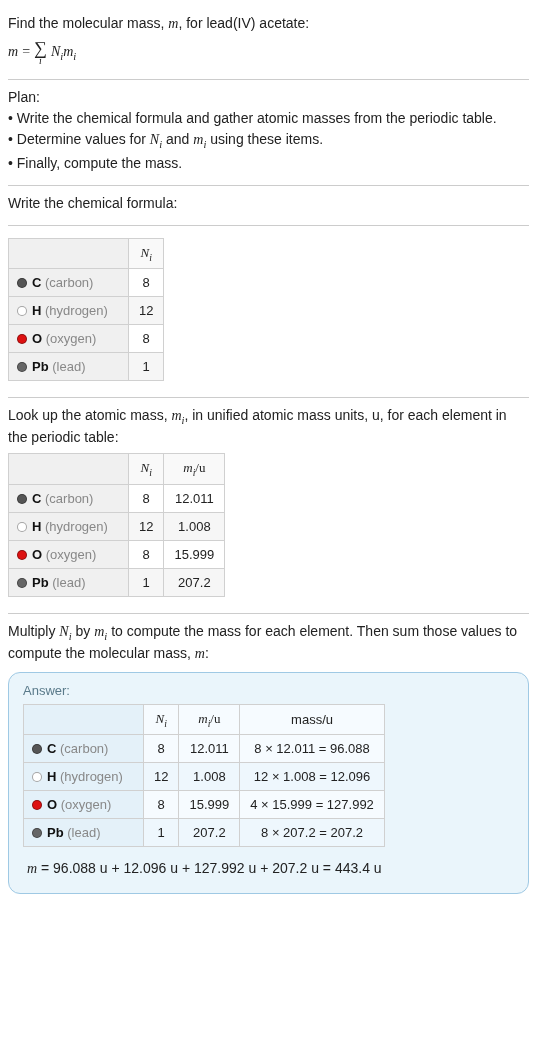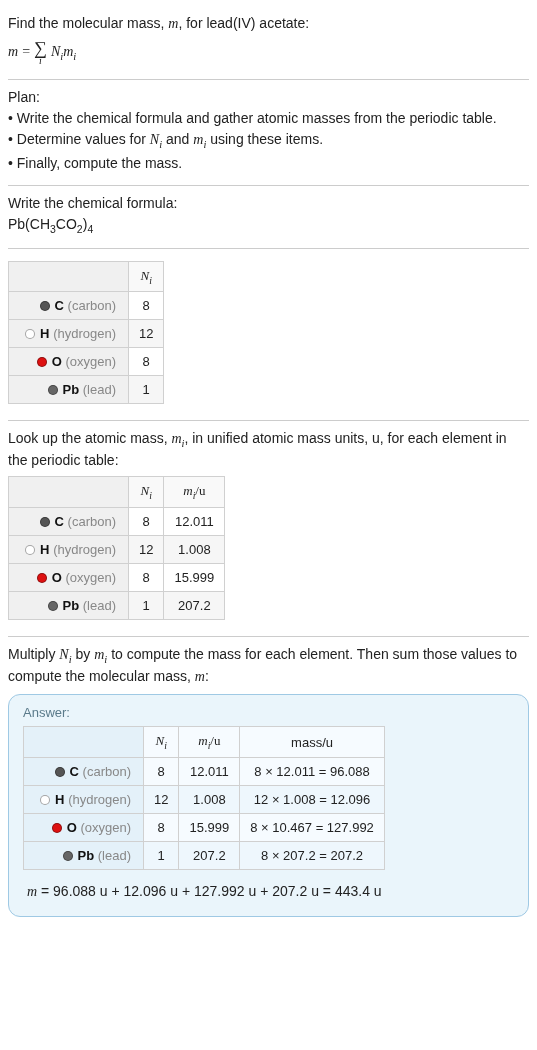--- a/index.html
+++ b/index.html
@@ -44,21 +44,21 @@
       margin: 6px 0;
       font-size: 13px;
     }
     th, td {
       border: 1px solid #d0d0d0;
       padding: 6px 10px;
       text-align: center;
       vertical-align: middle;
     }
     td.elem-cell {
-      text-align: right;
+      text-align: left;
       white-space: nowrap;
       padding-left: 8px;
       padding-right: 12px;
     }
     th {
       font-weight: normal;
       font-style: italic;
       font-family: "Times New Roman", serif;
       background: #f9f9f9;
     }
@@ -121,23 +121,20 @@
   <p class="para">• Write the chemical formula and gather atomic masses from the periodic table.</p>
   <p class="para">
     <span>• Determine values for </span><span class="ivar"><span>N</span><sub>i</sub></span><span> and </span><span class="ivar"><span>m</span><sub>i</sub></span><span> using these items.</span>
   </p>
   <p class="para">• Finally, compute the mass.</p>
 </div>
 <div class="divider"></div>
 
 <div class="section">
   <p class="para">Write the chemical formula:</p>
-  <p class="para chem nosub">
-    <span>Pb(CH</span><sub>3</sub><span>CO</span><sub>2</sub><span>)</span><sub>4</sub>
-  </p>
 </div>
 <div class="divider"></div>
 
 <div class="section">
   <table>
     <tbody>
         <tr>
       <th></th>
       <th><span>N</span><sub>i</sub></th>
     </tr>
@@ -222,21 +219,21 @@
       <tr>
         <td class="elem-cell"><span class="swatch" style="background:#fff"></span><span class="elem-sym">H</span> <span class="elem-name">(hydrogen)</span></td>
         <td>12</td>
         <td>1.008</td>
         <td>12 × 1.008 = 12.096</td>
       </tr>
       <tr>
         <td class="elem-cell"><span class="swatch" style="background:#d11"></span><span class="elem-sym">O</span> <span class="elem-name">(oxygen)</span></td>
         <td>8</td>
         <td>15.999</td>
-        <td>8 × 10.467 = 127.992</td>
+        <td>4 × 15.999 = 127.992</td>
       </tr>
       <tr>
         <td class="elem-cell"><span class="swatch" style="background:#666"></span><span class="elem-sym">Pb</span> <span class="elem-name">(lead)</span></td>
         <td>1</td>
         <td>207.2</td>
         <td>8 × 207.2 = 207.2</td>
       </tr>
     </tbody>
       </table>
     <p class="para" style="margin-top:12px;padding-left:4px">

